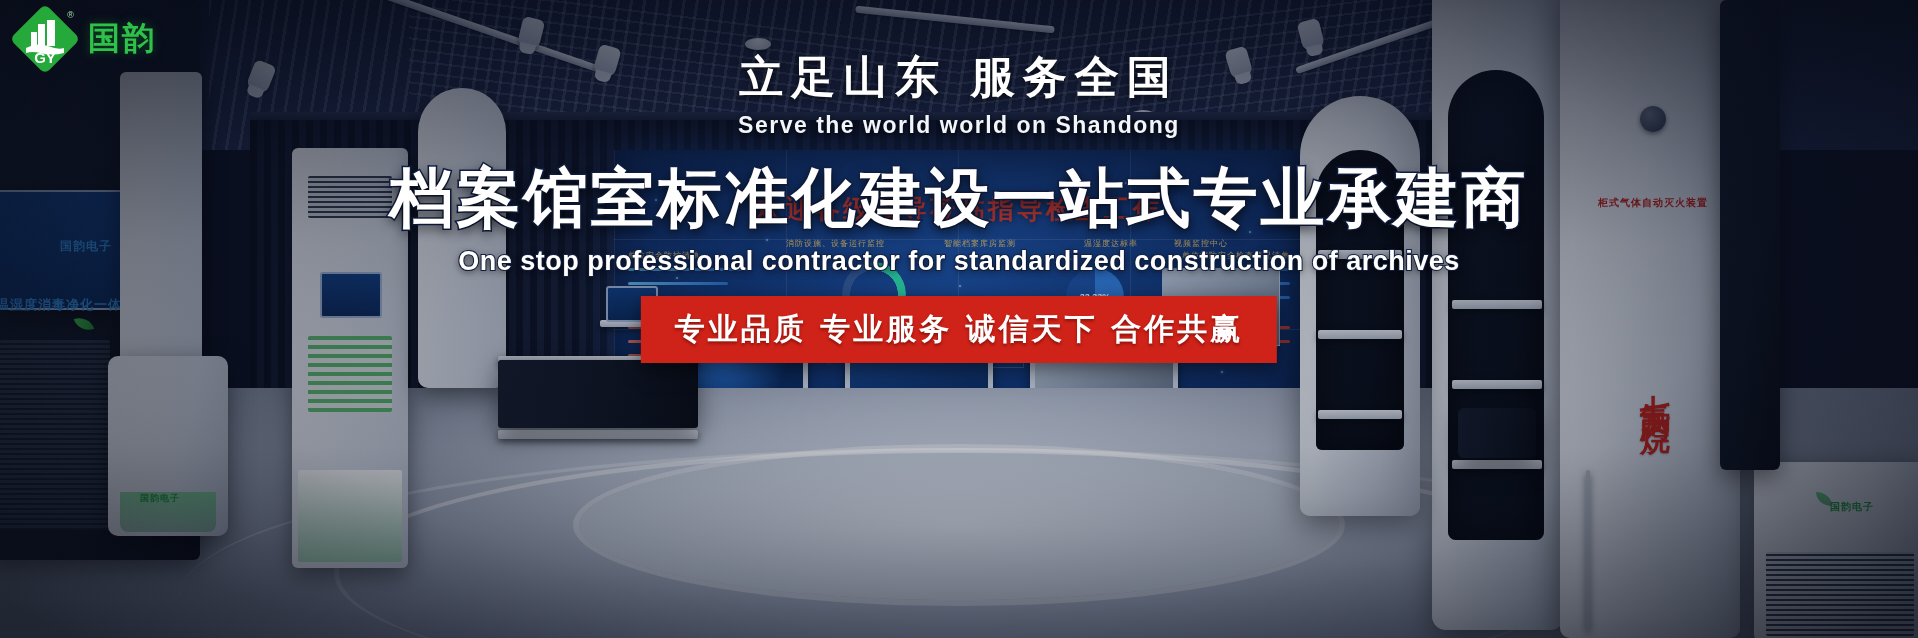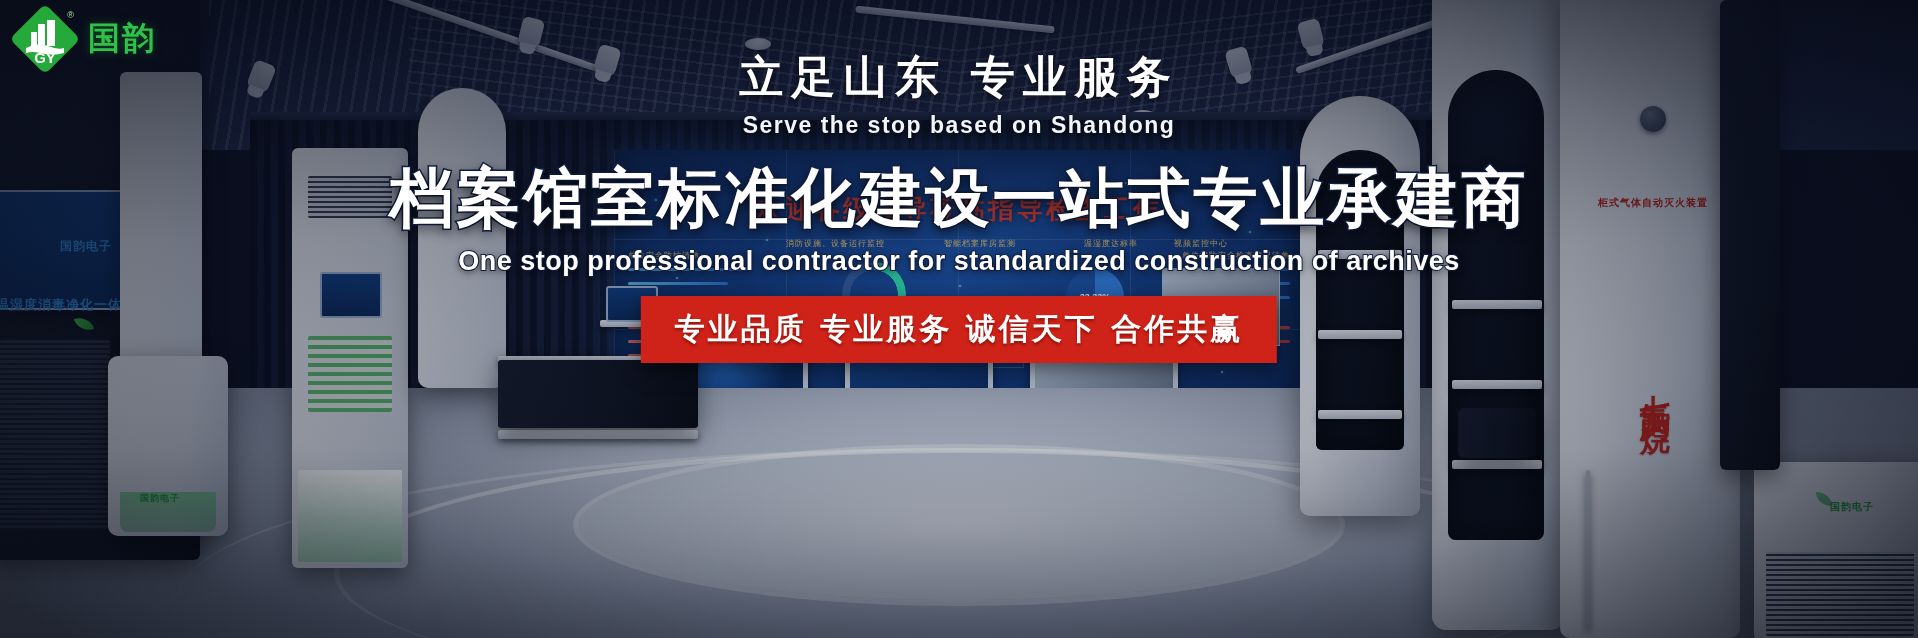--- a/index.html
+++ b/index.html
@@ -559,20 +559,20 @@
         <rect x="17" y="24" width="6" height="14" fill="#ffffff"></rect>
         <path d="M12 40 Q24 34 34 38 Q44 42 50 40 L50 45 Q38 48 26 45 Q18 43 12 45 Z" fill="#ffffff"></path>
         <text x="31" y="55" font-family="Liberation Sans, sans-serif" font-size="15" font-weight="bold" fill="#ffffff" text-anchor="middle">GY</text>
       </svg>
       <span class="logo-reg">®</span>
     </div>
     <span class="logo-text">国韵</span>
   </div>
 
   <div class="copy">
-    <div class="title-cn">立足山东 专业服务</div>
-    <div class="title-en">Serve the stop based on Shandong</div>
+    <div class="title-cn">立足山东 服务全国</div>
+    <div class="title-en">Serve the world world on Shandong</div>
     <div class="headline">档案馆室标准化建设一站式专业承建商</div>
     <div class="subline">One stop professional contractor for standardized construction of archives</div>
     <div class="cta">专业品质  专业服务  诚信天下  合作共赢</div>
   </div>
 
 </div>
 
 </body></html>

